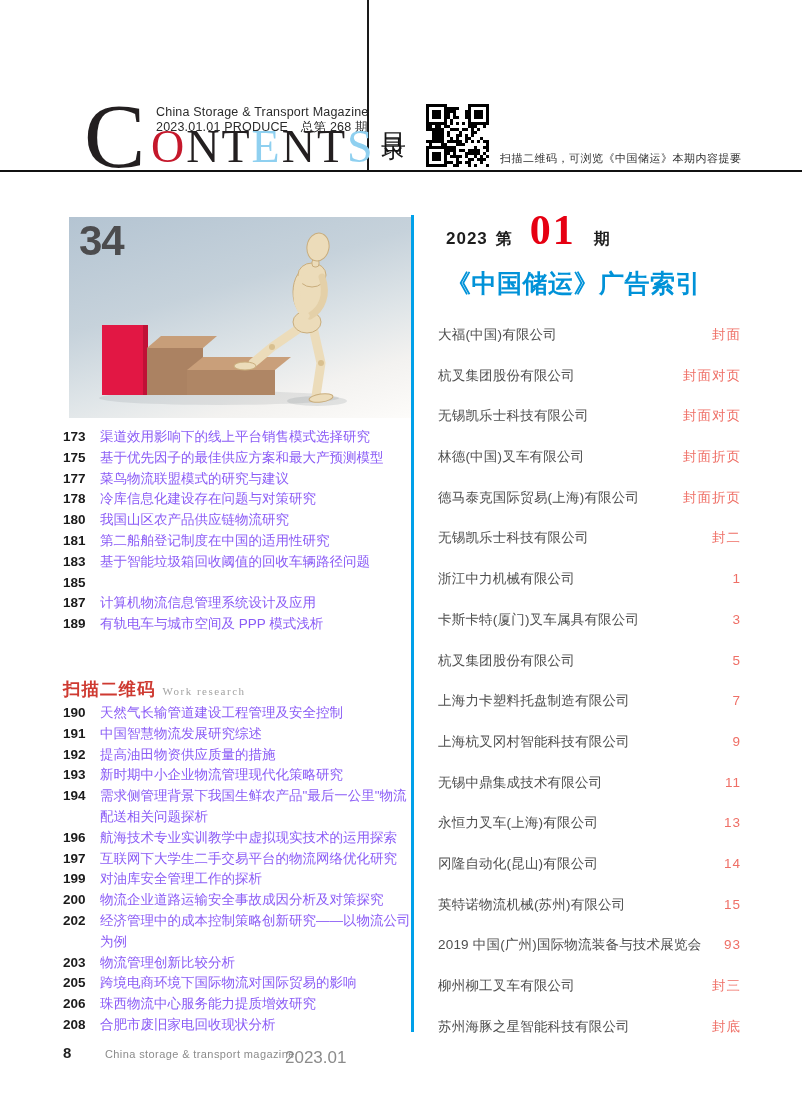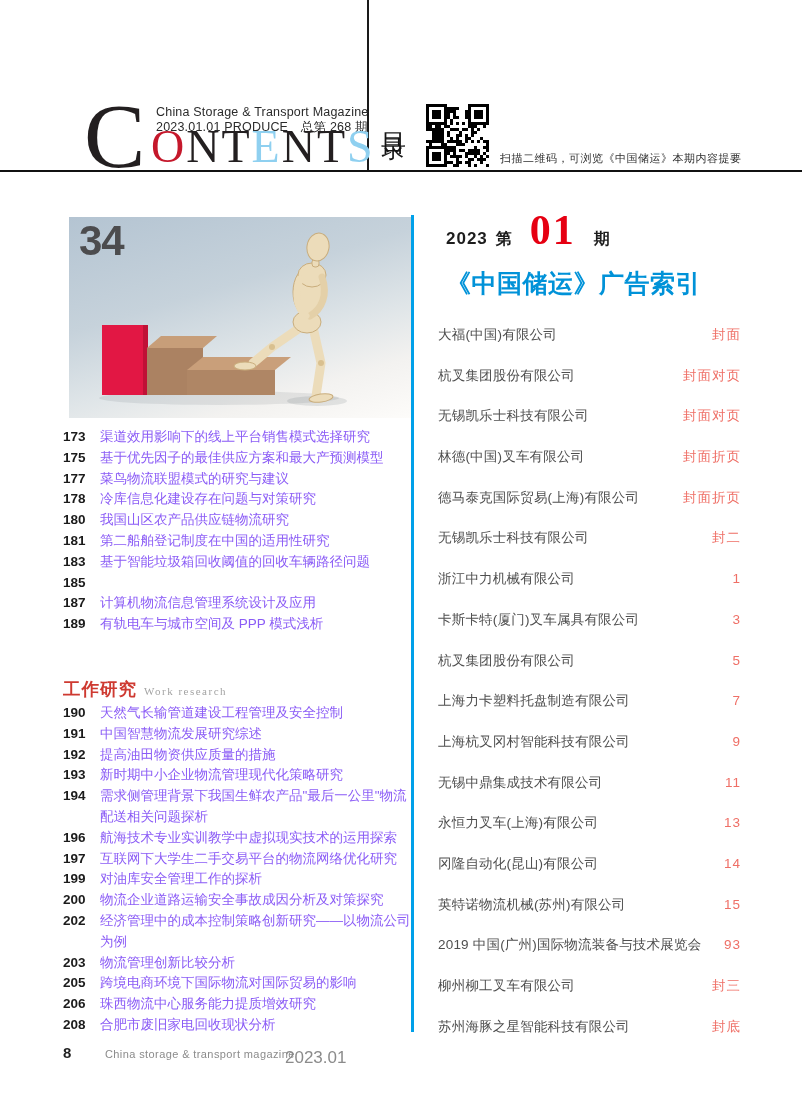--- a/index.html
+++ b/index.html
@@ -310,21 +310,21 @@
         <span class="article-num">187</span>
         <span class="article-title">计算机物流信息管理系统设计及应用</span>
       </div>
       <div class="article-row">
         <span class="article-num">189</span>
         <span class="article-title">有轨电车与城市空间及 PPP 模式浅析</span>
       </div>
     </div>
 
   <div class="section-heading">
-    <span class="section-zh">工作研究</span><span class="section-en">Work research</span>
+    <span class="section-zh">扫描二维码</span><span class="section-en">Work research</span>
   </div>
 
   <div class="articles-work">
       <div class="article-row">
         <span class="article-num">190</span>
         <span class="article-title">天然气长输管道建设工程管理及安全控制</span>
       </div>
       <div class="article-row">
         <span class="article-num">191</span>
         <span class="article-title">中国智慧物流发展研究综述</span>

